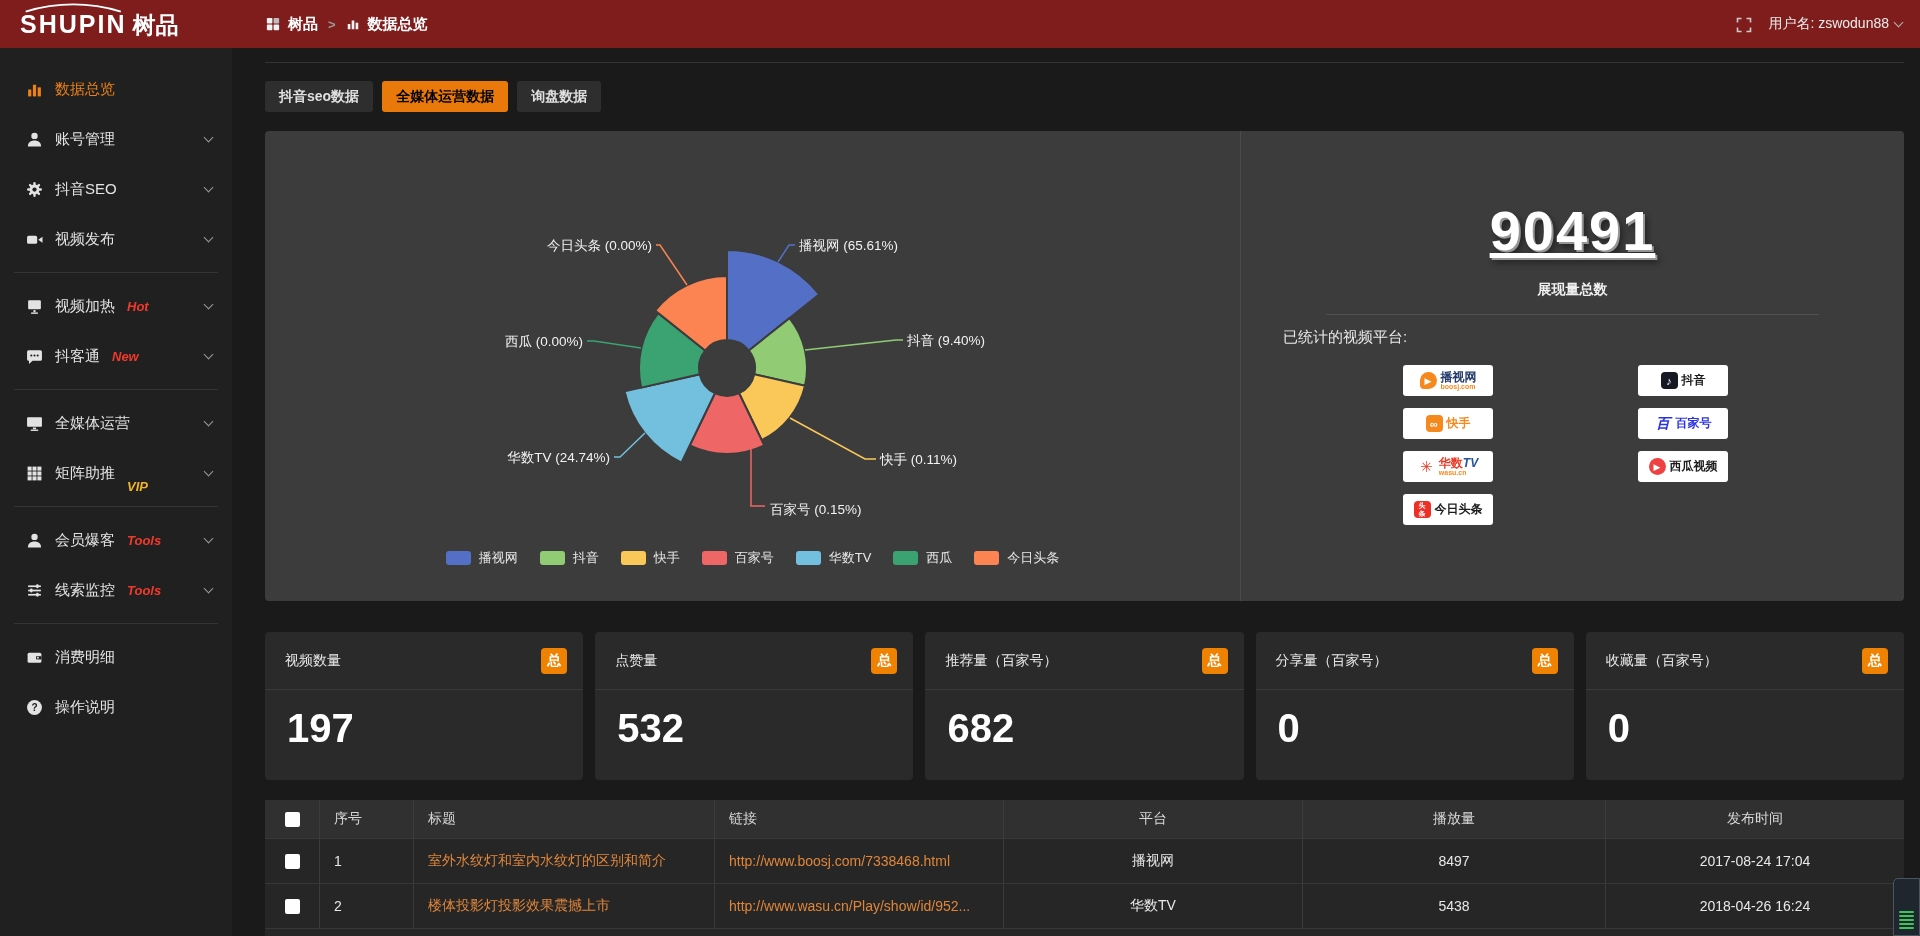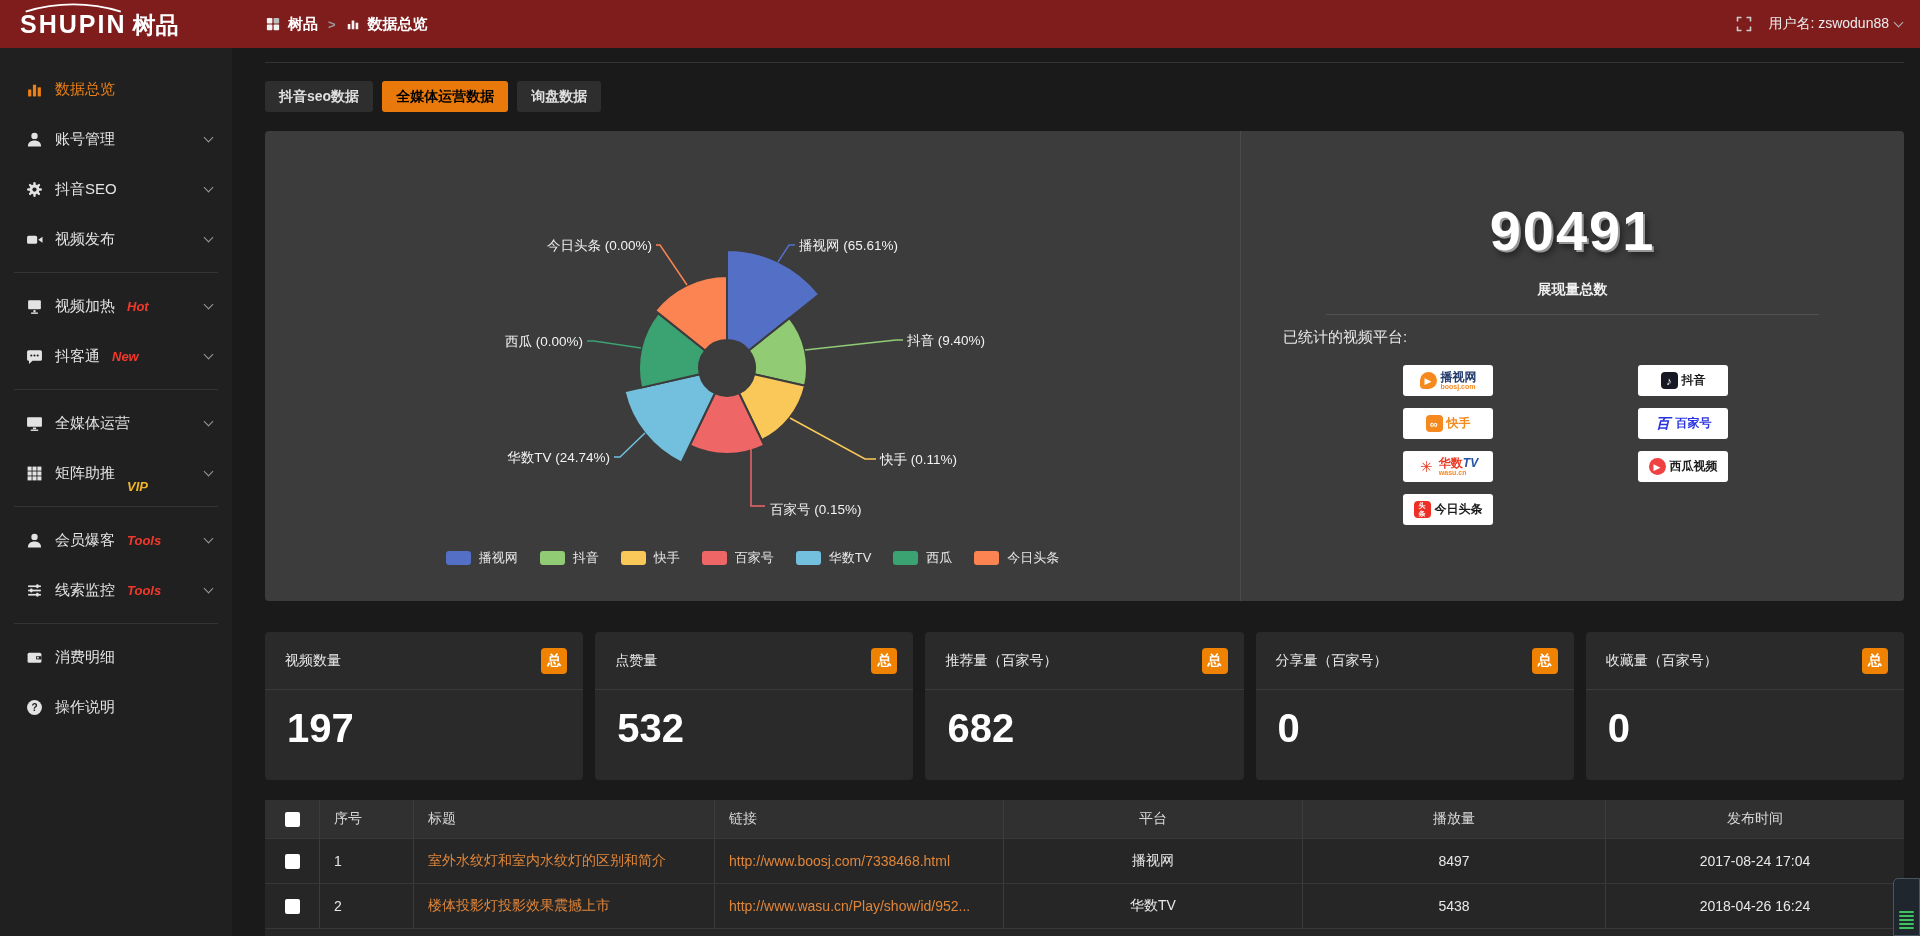--- a/index.html
+++ b/index.html
@@ -9,21 +9,21 @@
   
   .header { position:fixed; top:0; left:0; right:0; height:48px; background:#7f1d1d;
     display:flex; align-items:center; z-index:10; }
   .logo { width:232px; padding-left:20px; display:flex; align-items:flex-end; gap:6px; }
   .logo-en { position:relative; font-weight:800; font-size:25px; letter-spacing:2px; color:#fff; line-height:1; }
   .logo-arc { position:absolute; top:-9px; left:0; width:100%; height:10px; }
   .logo-cn { font-weight:800; font-size:23px; color:#fff; line-height:1; }
   .crumbs { display:flex; align-items:center; gap:8px; font-size:15px; font-weight:700; color:#fff; padding-left:34px; }
   .crumb-ico { display:inline-flex; width:14px; height:14px; }
   .crumb-sep { color:#9a9a9a; font-size:13px; padding:0 2px; }
-  .header-right { margin-left:auto; display:flex; align-items:center; gap:16px; padding-right:18px; }
+  .header-right { margin-left:auto; display:flex; align-items:flex-end; gap:16px; padding-right:18px; }
   .fs-ico { display:inline-flex; width:16px; height:16px; cursor:pointer; }
   .username { font-size:14px; color:#ececec; display:flex; align-items:center; gap:6px; cursor:pointer; }
   .chev { width:7px; height:7px; border-right:1.6px solid #b5b5b5; border-bottom:1.6px solid #b5b5b5;
     transform:rotate(45deg); display:inline-block; margin-top:-3px; }
 
   
   .sidebar { position:fixed; top:48px; left:0; bottom:0; width:232px; background:#202020; padding-top:16px; }
   .side-item { height:50px; display:flex; align-items:center; padding:0 20px 0 26px; cursor:pointer; font-size:15px; color:#e3e3e3; }
   .si-icon { width:17px; height:17px; display:inline-flex; margin-right:12px; flex:none; }
   .si-label { font-weight:400; }
@@ -46,21 +46,21 @@
   .panel { margin-top:19px; height:470px; background:#3c3c3c; border-radius:4px; display:flex; }
   .chart-zone { width:976px; flex:none; display:flex; flex-direction:column; border-right:1px solid #4b4b4b; }
   .chart-zone svg { display:block; }
   .legend { display:flex; justify-content:center; gap:22px; margin-top:6px; }
   .lg-item { display:flex; align-items:center; gap:8px; cursor:pointer; }
   .lg-swatch { width:25px; height:14px; border-radius:3px; display:inline-block; }
   .lg-text { font-size:13px; color:#e8e8e8; }
 
   .summary-zone { flex:1; padding-top:72px; }
   .big-number { text-align:center; font-size:56px; font-weight:800; color:#fff; letter-spacing:2px;
-    text-shadow:2px 2px 0 #969696, 4px 5px 6px rgba(0,0,0,.45); line-height:1; }
+    text-shadow:2px 2px 0 #969696, 4px 5px 6px rgba(0,0,0,.45); line-height:1;text-decoration:underline; }
   .big-label { text-align:center; font-size:14px; font-weight:700; color:#f0f0f0; margin-top:22px; }
   .sum-rule { height:1px; background:#525252; margin:15px 85px 0 85px; }
   .platforms-title { font-size:15px; color:#e8e8e8; margin:13px 0 0 42px; }
   .logo-grid { margin:18px 0 0 162px; display:grid; grid-template-columns:90px 90px; column-gap:145px; row-gap:12px; }
   .pbox { width:90px; height:31px; background:#fff; border-radius:3px; display:flex; align-items:center;
     justify-content:center; gap:4px; overflow:hidden; }
   .pbox .stack { display:flex; flex-direction:column; line-height:1; }
   .p-ico { width:17px; height:17px; border-radius:4px; display:flex; align-items:center; justify-content:center;
     font-size:11px; font-weight:800; color:#fff; flex:none; }
   .i-boosj { background:#f6891e; border-radius:50% 50% 50% 4px; font-size:9px; }

